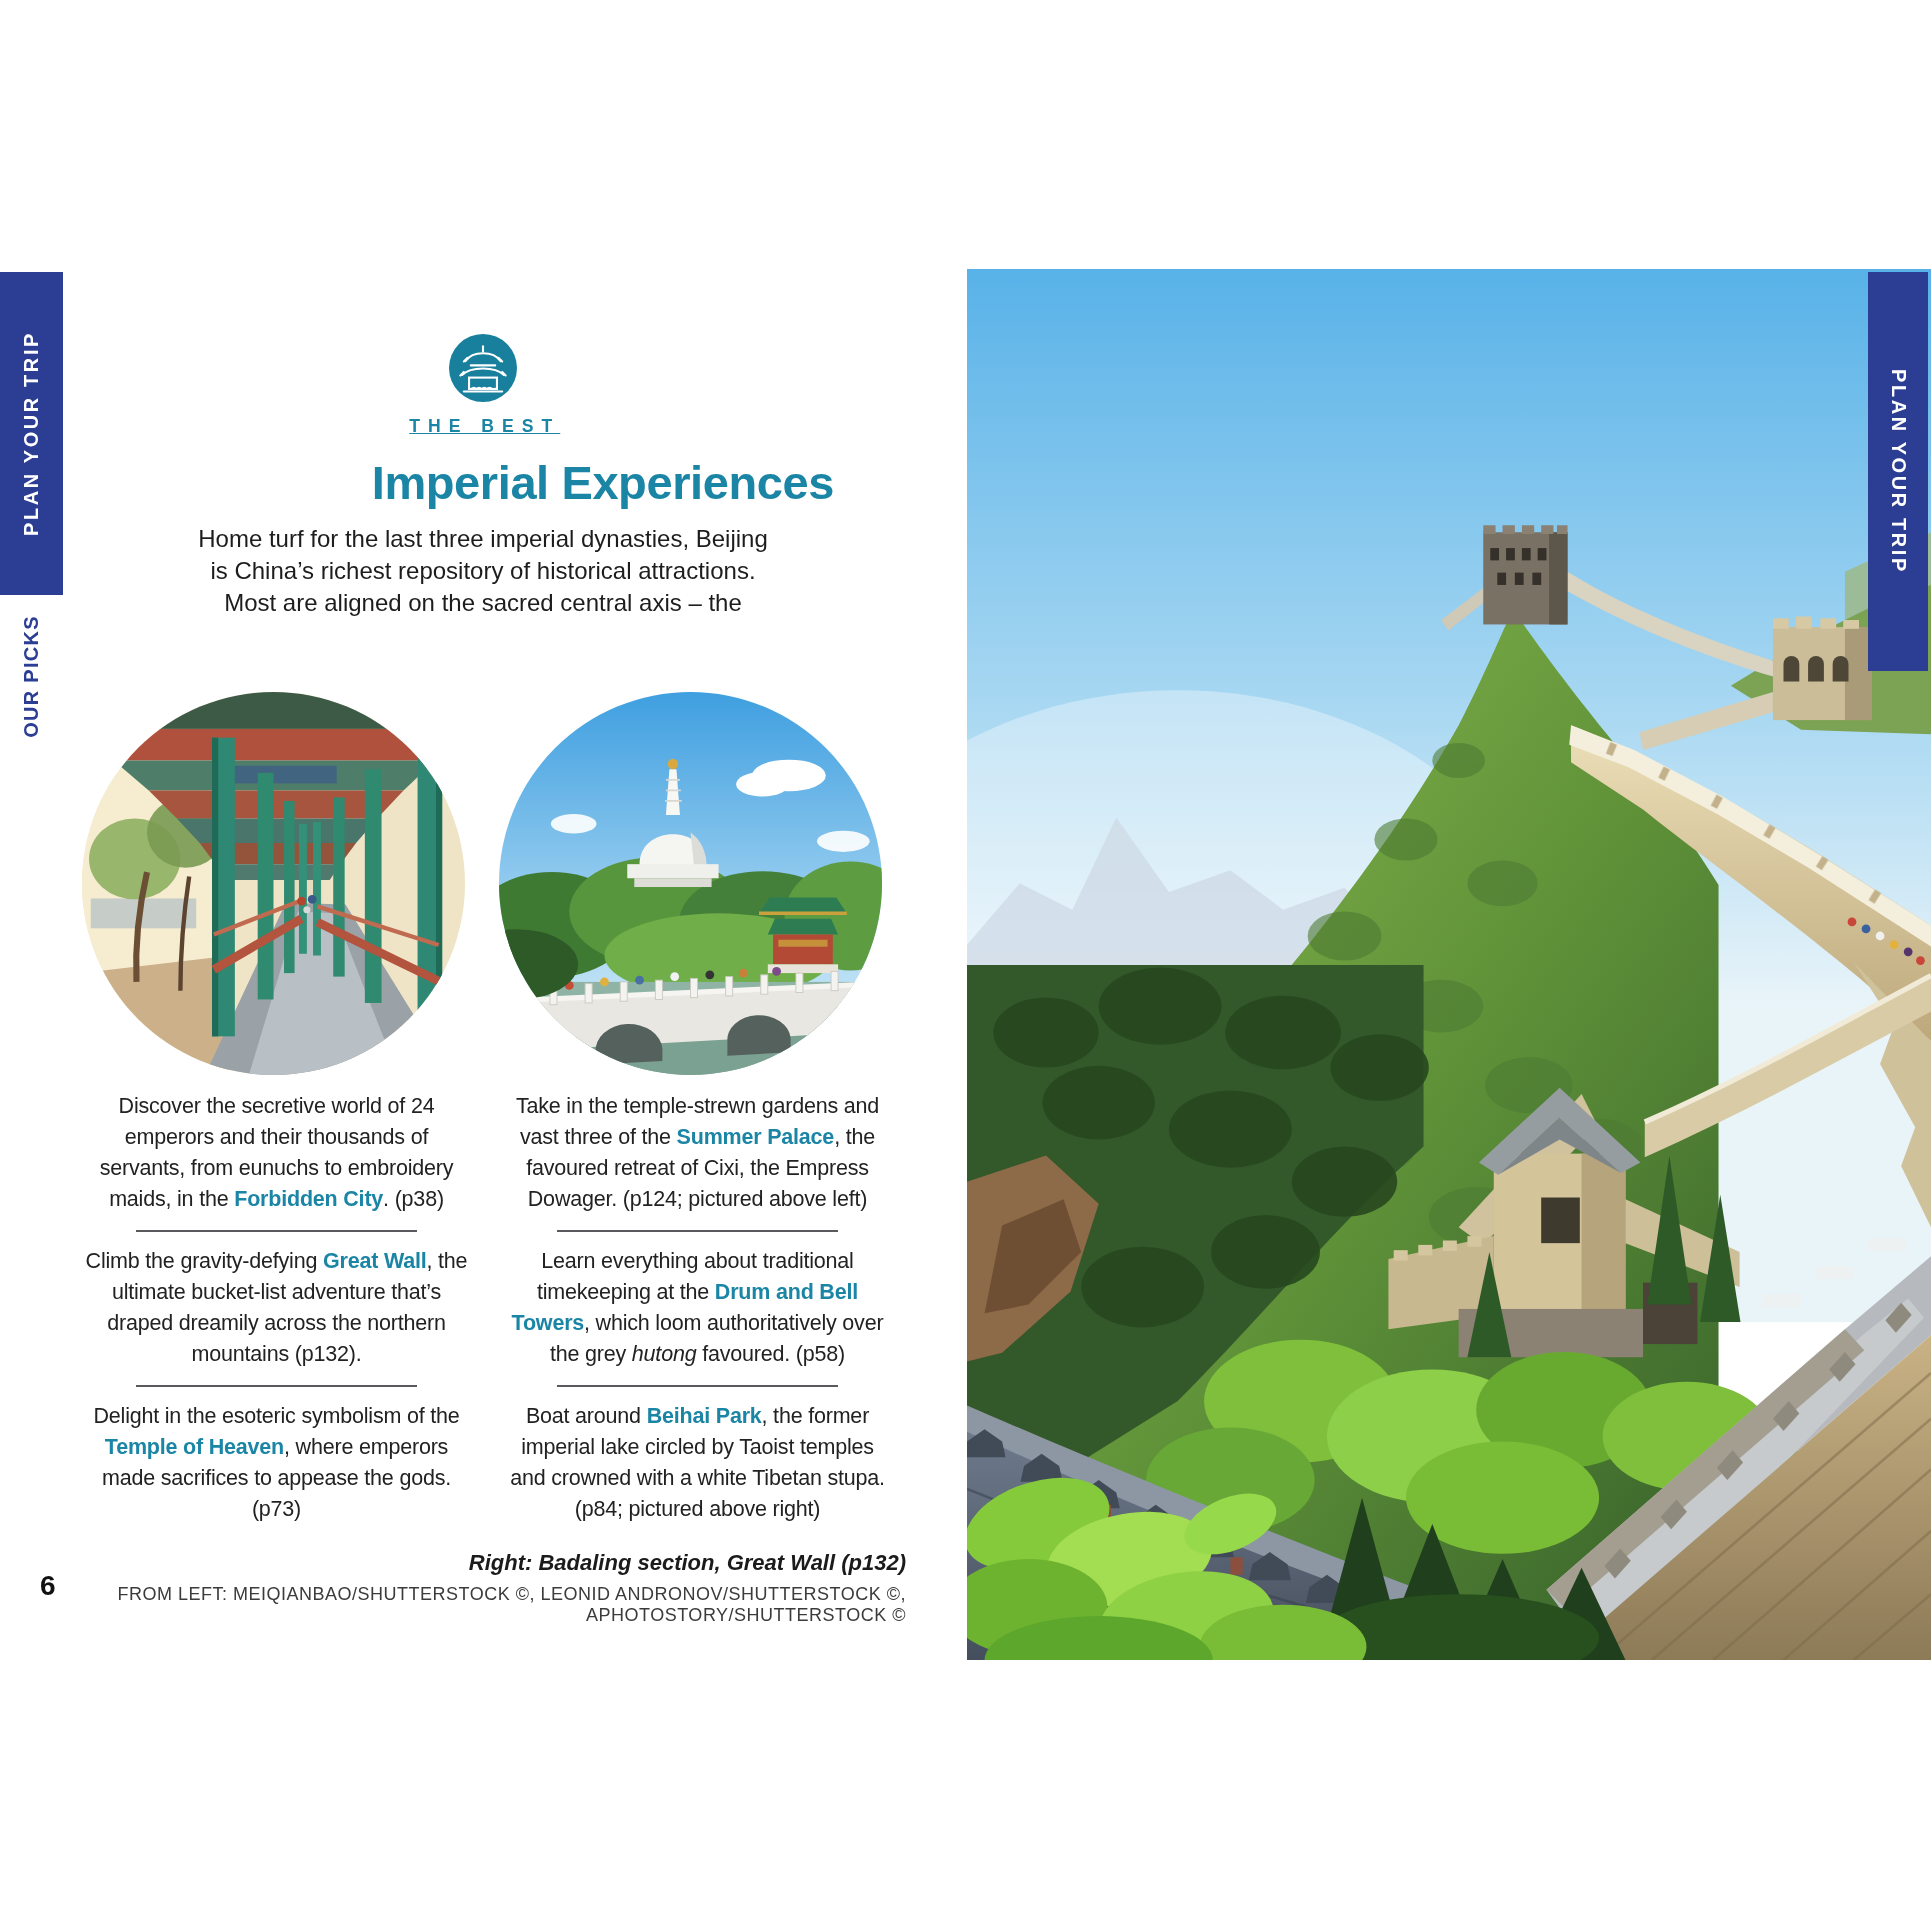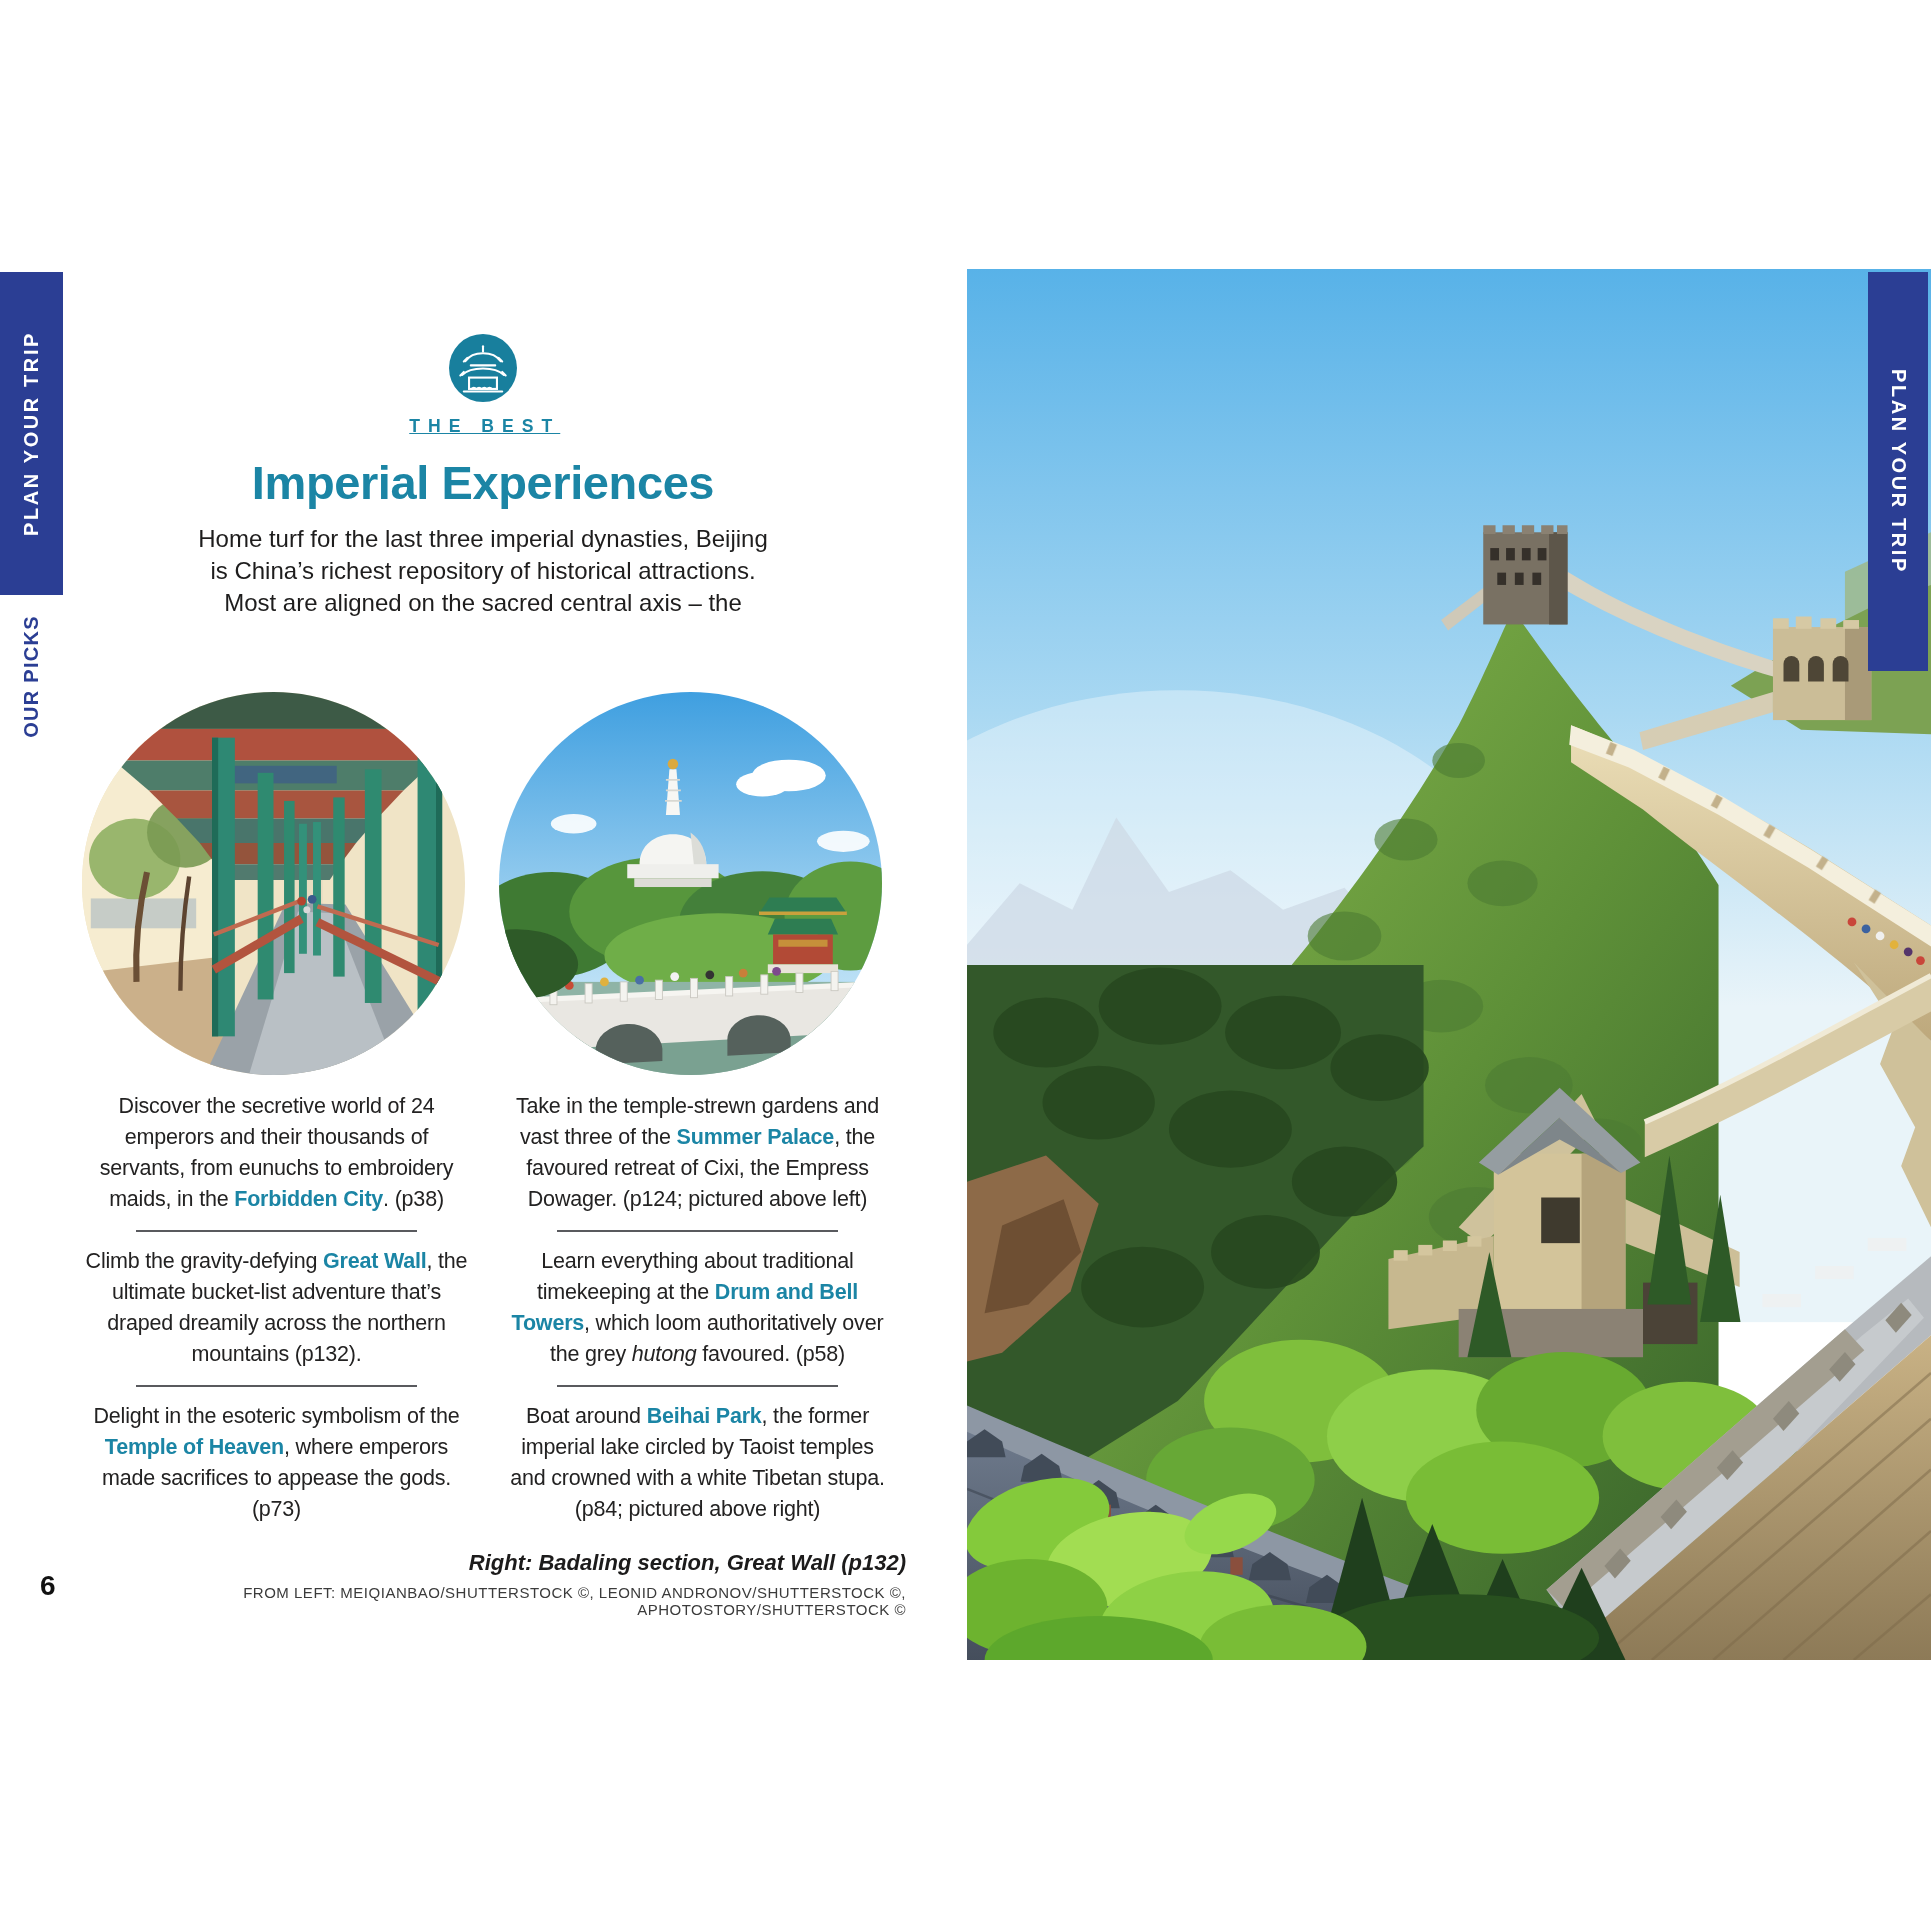--- a/index.html
+++ b/index.html
@@ -33,40 +33,40 @@
     color:var(--tab-blue);font-weight:700;font-size:20px;letter-spacing:1.3px;
     writing-mode:vertical-rl;transform:rotate(180deg);white-space:nowrap;
   }
   
   .header{position:absolute;left:132px;top:334px;width:702px;text-align:center;}
   .header .icon-wrap{margin:0 auto 14px;width:68px;height:68px;}
   .kicker{
     color:var(--teal);font-weight:700;font-size:17.6px;letter-spacing:8px;margin:0 0 11.4px 3.5px;text-decoration:underline;
   }
   .title{
-    color:var(--teal);font-weight:700;font-size:47px;letter-spacing:-0.4px;margin:18px 0 13px;
+    color:var(--teal);font-weight:700;font-size:47px;letter-spacing:-0.4px;margin:18px 0 13px;text-align:right;
   }
   .intro{font-family:Liberation Sans, sans-serif;font-size:24px;line-height:32px;color:#1e1d1d;}
   
   .circle-photo{position:absolute;width:383px;height:383px;border-radius:50%;overflow:hidden;}
   .circle-photo svg{display:block;width:100%;height:100%;}
   #circle1{left:82px;top:692px;}
   #circle2{left:499px;top:692px;}
   
   .col{position:absolute;top:1091px;width:421px;text-align:center;}
   #col-left{left:66px;}
   #col-right{left:487px;}
   .col p{margin:0 auto;max-width:384px;font-size:21.5px;line-height:31px;letter-spacing:-0.2px;}
   .seg-link{color:var(--teal);font-weight:700;}
   .seg-italic{font-style:italic;}
   .divider{width:281px;height:1.8px;background:var(--divider);margin:15px auto 14px;}
   
   .caption-wrap{position:absolute;left:66px;top:1550px;width:840px;text-align:right;}
   .photo-caption{font-weight:700;font-size:22px;color:#1c1b1b;margin:0 0 8px;font-style:italic;}
-  .photo-credits{font-size:15px;letter-spacing:0.5px;color:var(--credit);margin:0;}
+  .photo-credits{font-size:18px;letter-spacing:0.5px;color:var(--credit);margin:0;}
   .folio{position:absolute;left:40px;top:1570px;font-weight:700;font-size:28px;color:#111;}
   
   .main-photo{position:absolute;left:967px;top:269px;width:964px;height:1391px;z-index:1;}
   .main-photo svg{display:block;width:100%;height:100%;}
 </style>
 </head>
 <body>
 
 <div class="rail-tab left-tab">
   <span class="vtxt">PLAN YOUR TRIP</span>

